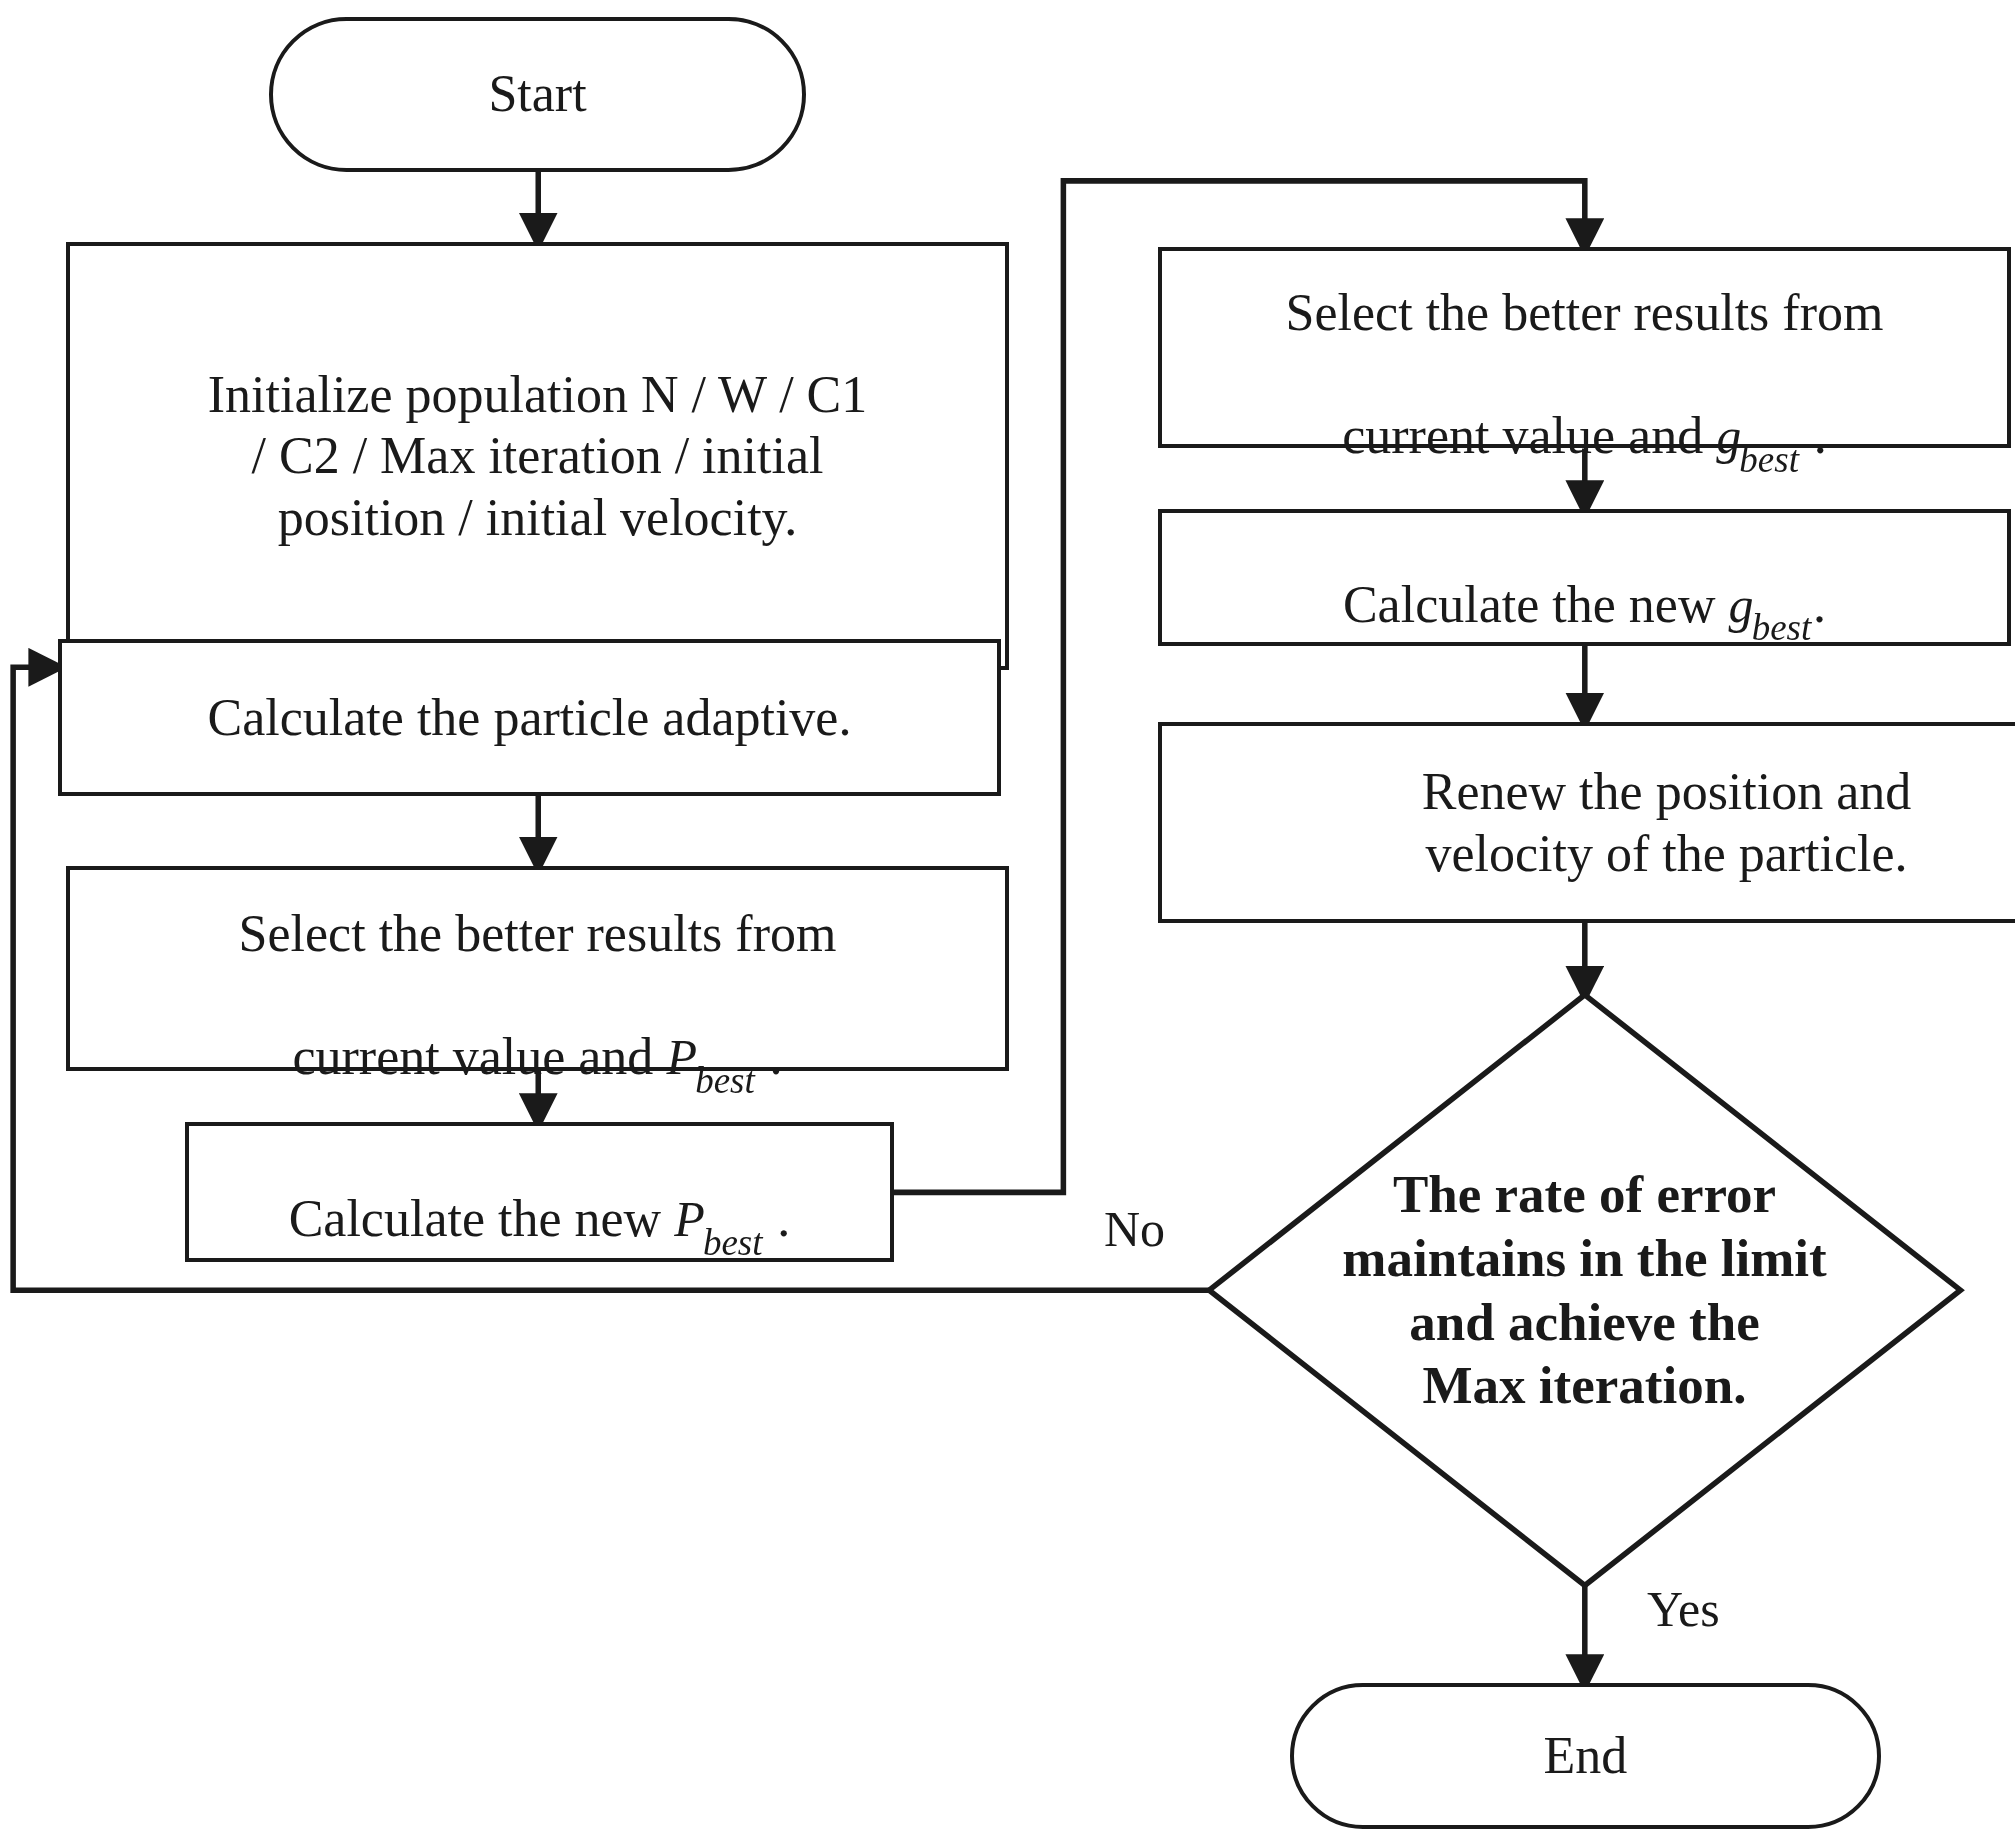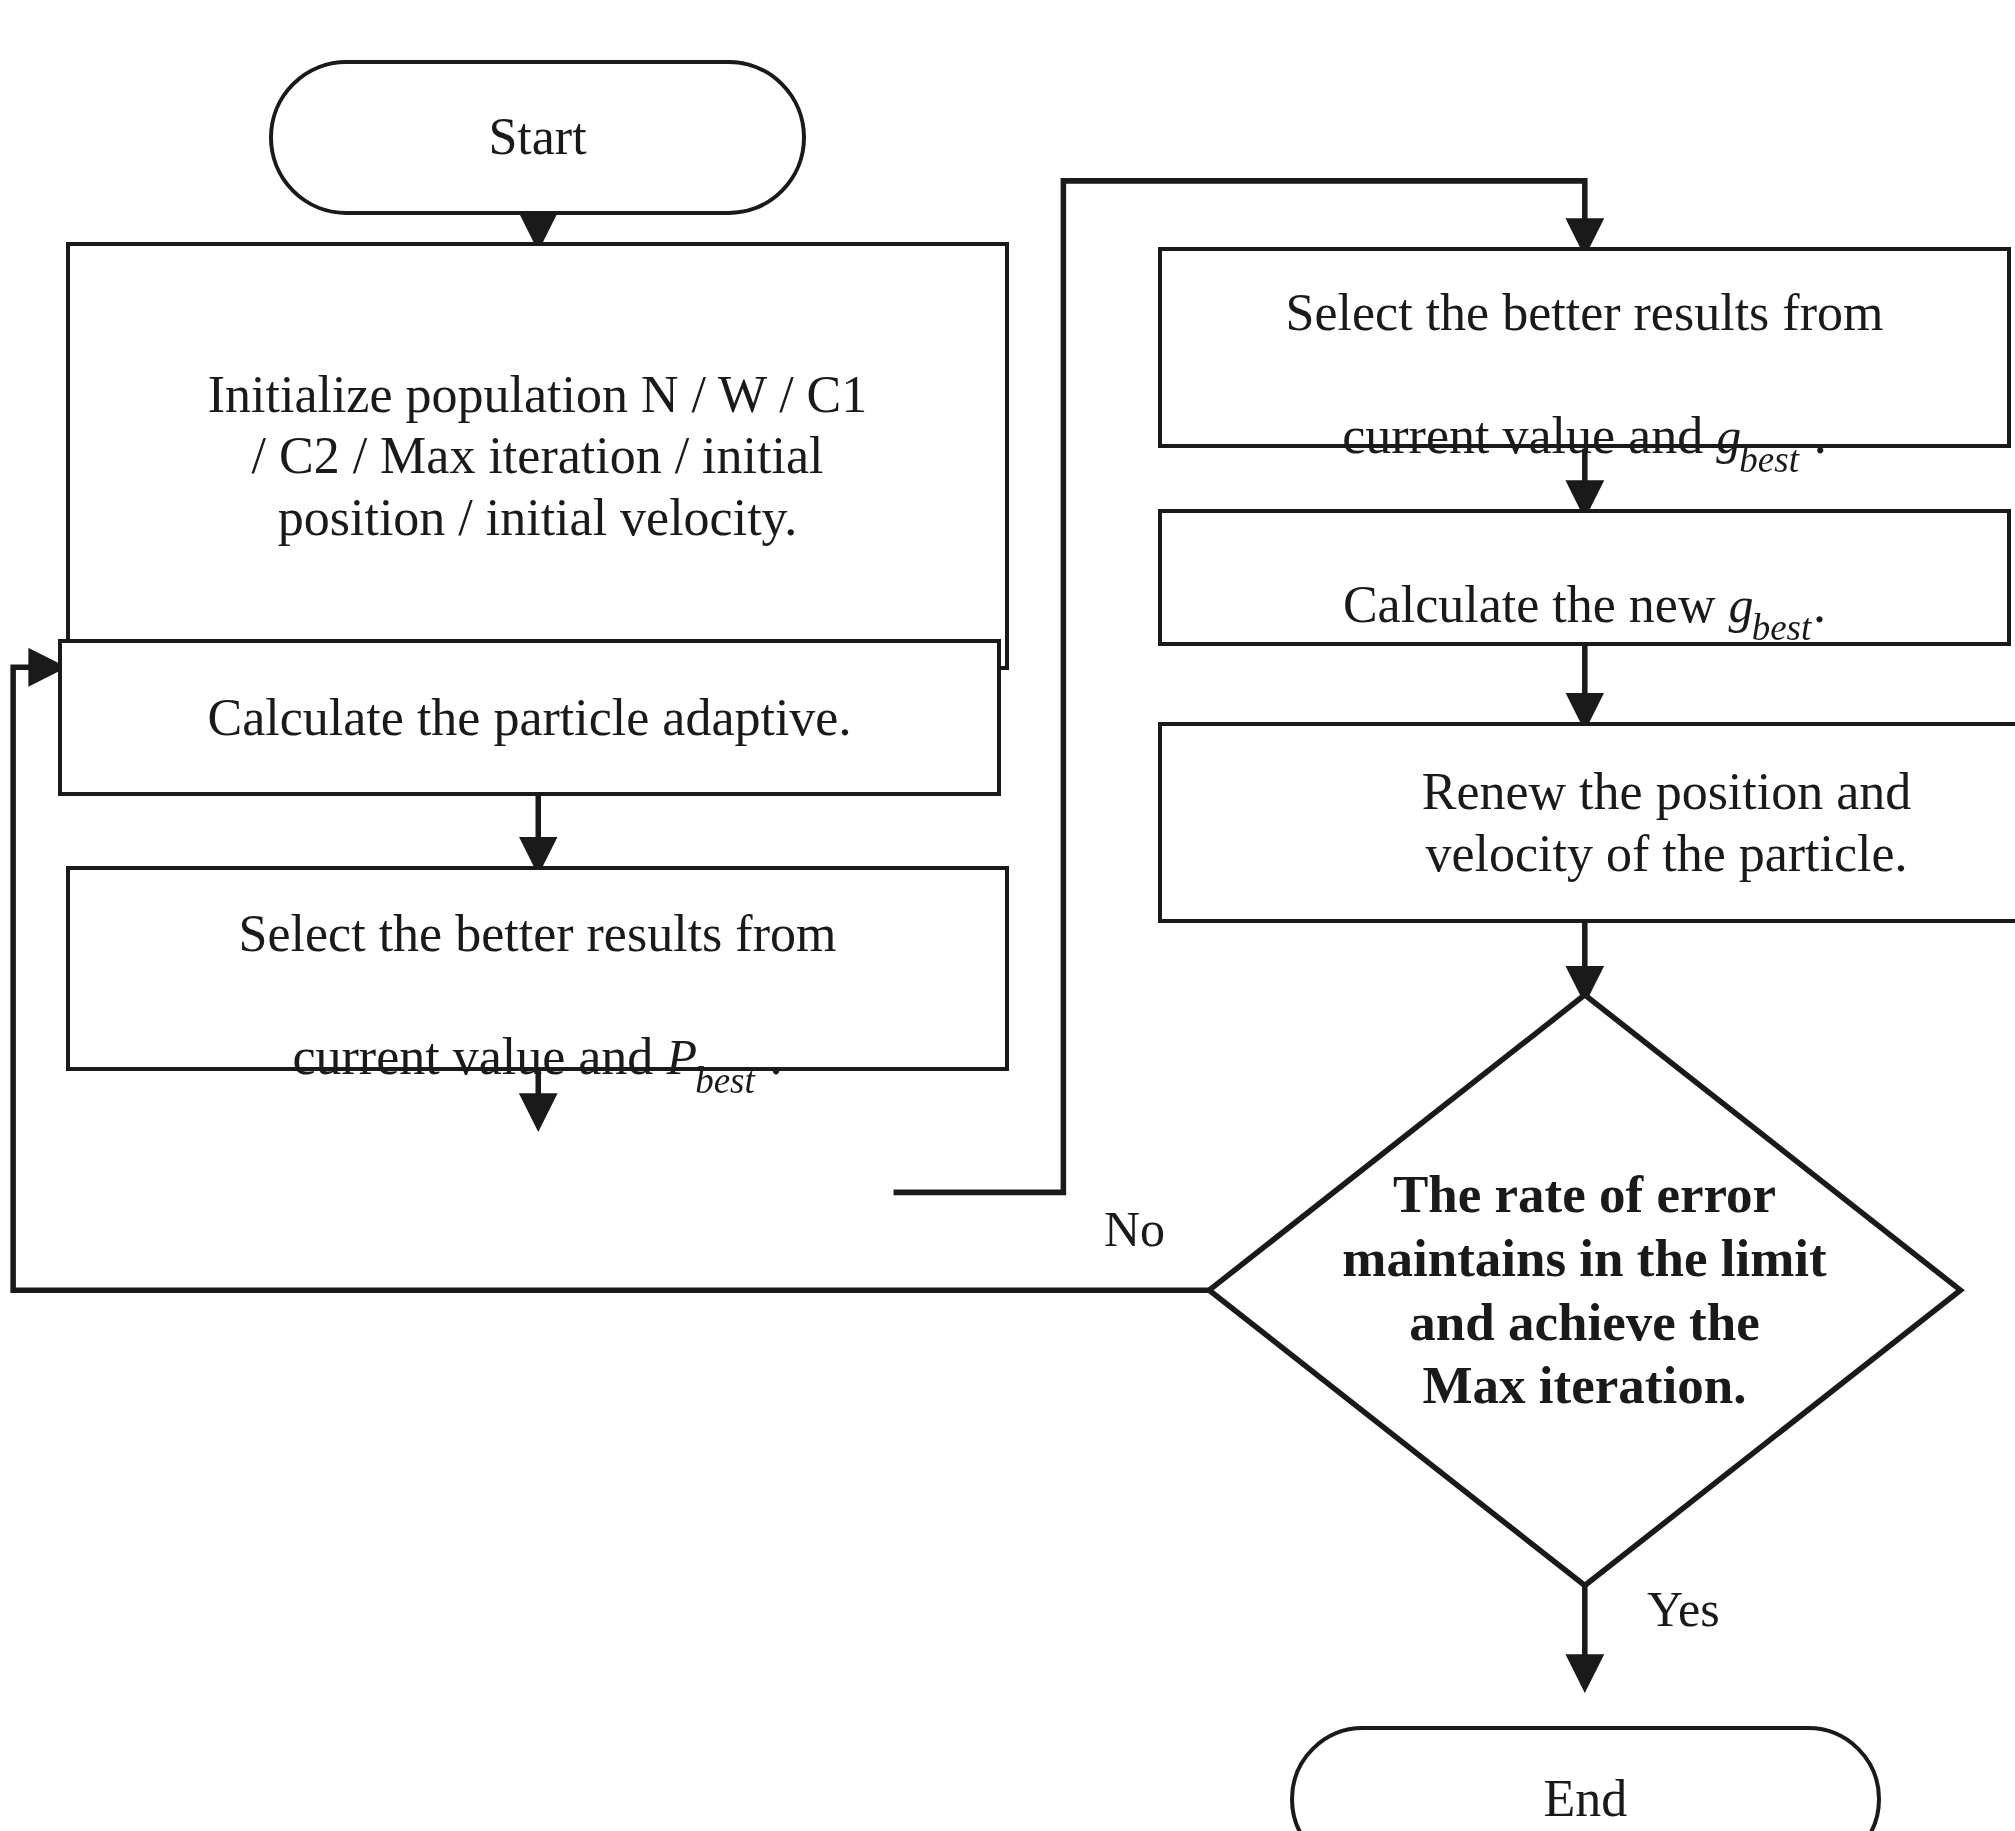--- a/index.html
+++ b/index.html
@@ -36,21 +36,20 @@
     text-align: center;
     background: #ffffff;
     border: 4.6px solid #1a1a1a;
     line-height: 1.18;
   }
   .proc {
     border-radius: 0;
   }
   .term {
     border-radius: 922px;
-    margin-top: 43px;
   }
   .node-text {
     display: block;
     padding: 0 13px;
     white-space: pre-line;
   }
   .diamond-wrap {
     position: absolute;
     box-sizing: border-box;
   }
@@ -136,20 +135,25 @@
     <span class="node-text f56">Calculate the particle adaptive.</span>
   </div>
 
   <div class="node proc" style="left:66px; top:866px; width:943px; height:205px;">
     <span class="node-text f56">
       <span>Select the better results from</span><br>
       <span>current value and </span><span class="sym">P</span><span class="sub">best</span><span> .</span>
     </span>
   </div>
 
+  <div class="node proc" style="left:185px; top:1122px; width:709px; height:140px;">
+    <span class="node-text f56">
+      <span>Calculate the new </span><span class="sym">P</span><span class="sub">best</span><span> .</span>
+    </span>
+  </div>
 
   <div class="node proc" style="left:1158px; top:247px; width:853px; height:201px;">
     <span class="node-text f56">
       <span>Select the better results from</span><br>
       <span>current value and </span><span class="sym">g</span><span class="sub">best</span><span> .</span>
     </span>
   </div>
 
   <div class="node proc" style="left:1158px; top:509px; width:853px; height:137px;">
     <span class="node-text f56">

